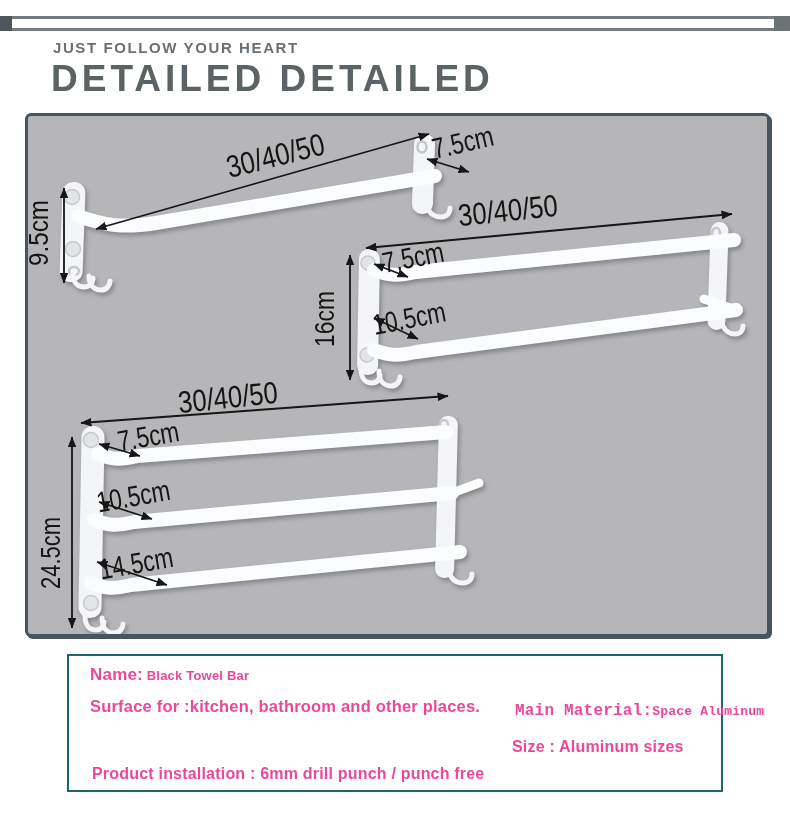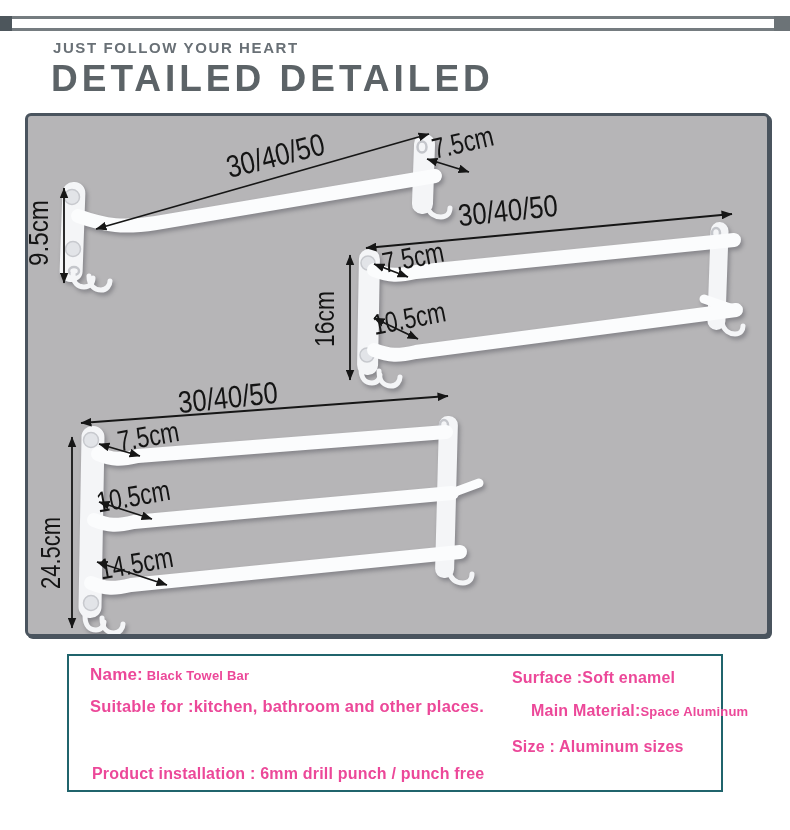--- a/index.html
+++ b/index.html
@@ -134,30 +134,27 @@
         <line x1="44" y1="321" x2="44" y2="512" marker-start="url(#ah)" marker-end="url(#ah)"></line>
       </g>
     </svg>
   </div>
 
   <div class="spec-box">
     <p class="spec-row fs17" style="left:21px;top:9px;">
       <span class="spec-label">Name:</span><span class="small-value"> Black Towel Bar</span>
     </p>
     <p class="spec-row fs17" style="left:21px;top:41px;font-size:16.5px;">
-      <span class="spec-label">Suitable for :</span><span>kitchen, bathroom and other places.</span>
+      <span class="spec-label">Surface for :</span><span>kitchen, bathroom and other places.</span>
     </p>
     <p class="spec-row fs16" style="left:23px;top:109px;">
       <span class="spec-label">Product installation :</span><span> 6mm drill punch / punch free</span>
     </p>
 
-    <p class="spec-row fs16" style="left:443px;top:13px;">
-      <span class="spec-label">Surface :</span><span>Soft enamel</span>
-    </p>
-    <p class="spec-row fs16" style="left:462px;top:46px;">
+    <p class="spec-row fs16" style="left:446px;top:46px;font-family:Liberation Mono, monospace;">
       <span class="spec-label">Main Material:</span><span class="small-value">Space Aluminum</span>
     </p>
     <p class="spec-row fs16" style="left:443px;top:82px;">
       <span class="spec-label">Size :</span><span> Aluminum sizes</span>
     </p>
   </div>
 
 </div>
 
 </body></html>

